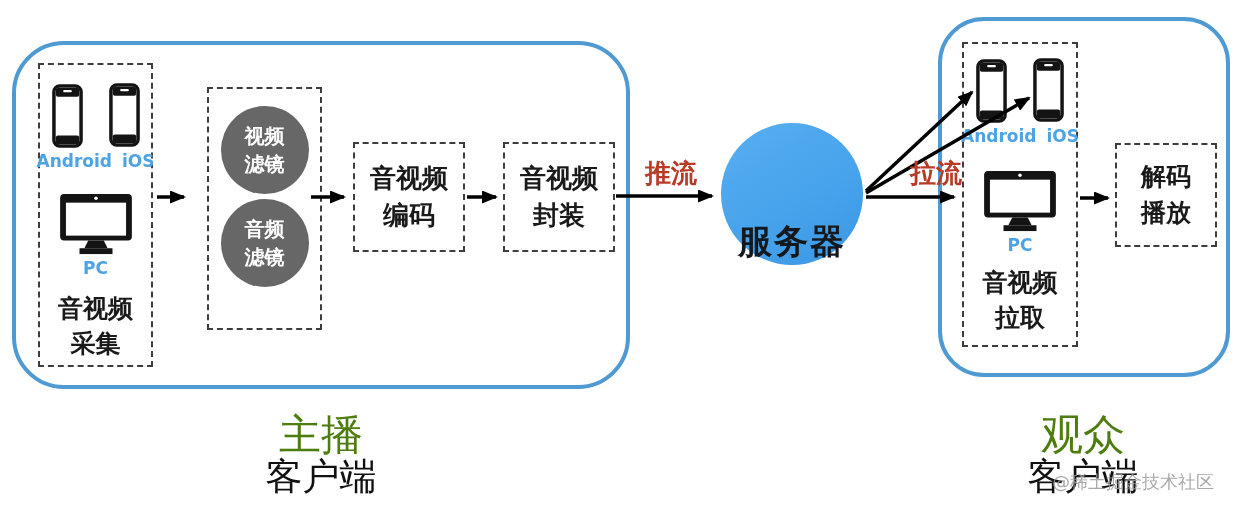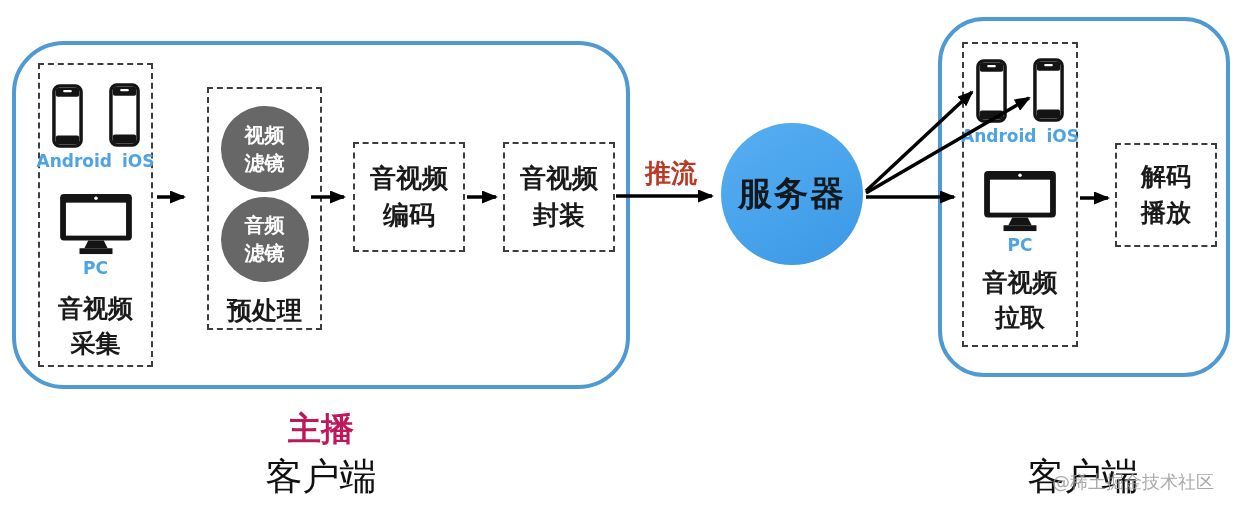--- a/index.html
+++ b/index.html
@@ -13,24 +13,24 @@
   .boxtext{display:flex;align-items:center;justify-content:center;text-align:center;
            font-size:26px;font-weight:700;line-height:37px;white-space:pre-line;color:#1a1a1a;width:100%;height:100%;}
   .devrow{display:flex;justify-content:center;align-items:flex-end;gap:26px;}
   .devlabels{display:flex;justify-content:center;gap:10px;font-size:17px;font-weight:700;color:#4da3e3;}
   .cap{font-size:25px;font-weight:700;line-height:35px;text-align:center;white-space:pre-line;color:#1a1a1a;}
   .filter-circle{width:88px;height:88px;border-radius:50%;background:#676767;color:#ffffff;
                  display:flex;align-items:center;justify-content:center;text-align:center;
                  font-size:20px;font-weight:700;line-height:28px;white-space:pre-line;}
   .server{position:absolute;left:721px;top:123px;width:142px;height:142px;border-radius:50%;
           background:linear-gradient(150deg,#58aef1 0%,#47a3ec 55%,#3d97e3 100%);
-          display:flex;align-items:center;justify-content:center;
+          display:flex;align-items:flex-end;justify-content:center;
           font-size:34px;font-weight:700;color:#12181c;letter-spacing:2px;}
   .flowlabel{position:absolute;width:100px;text-align:center;font-size:26px;font-weight:700;color:#b73b27;}
-  .role{position:absolute;transform:translateX(-50%);font-size:33px;font-weight:700;color:#be185d;white-space:nowrap;}
+  .role{position:absolute;transform:translateX(-50%);font-size:42px;font-weight:400;color:#4d7c0f;white-space:nowrap;}
   .client{position:absolute;transform:translateX(-50%);font-size:37px;font-weight:400;color:#101010;white-space:nowrap;}
   .watermark{position:absolute;left:1052px;top:470px;font-size:18px;color:#9b9b9b;opacity:.85;white-space:nowrap;}
   svg.overlay{position:absolute;left:0;top:0;pointer-events:none;}
   .phone{display:block;}
   .pcsvg{display:block;}
 </style>
 </head>
 <body>
 
 <div class="stage">
@@ -70,21 +70,20 @@
     </div>
     <div class="cap" style="margin-top:13px;">音视频
 采集</div>
   </div>
 
   <div class="dashed" style="left:207px;top:87px;width:115px;height:243px;">
     <div class="filter-circle" style="margin-top:17px;">视频
 滤镜</div>
     <div class="filter-circle" style="margin-top:5px;">音频
 滤镜</div>
-    <div class="cap" style="margin-top:11px;">预处理</div>
   </div>
 
   <div class="dashed" style="left:353px;top:142px;width:112px;height:110px;">
     <div class="boxtext">音视频
 编码</div>
   </div>
 
   <div class="dashed" style="left:503px;top:142px;width:112px;height:110px;">
     <div class="boxtext">音视频
 封装</div>
@@ -142,20 +141,22 @@
     <line x1="311" y1="197" x2="344" y2="197" stroke="#000" stroke-width="3.5" marker-end="url(#ah)"></line>
     <line x1="467" y1="197" x2="496" y2="197" stroke="#000" stroke-width="3.5" marker-end="url(#ah)"></line>
     <line x1="616" y1="196" x2="712" y2="196" stroke="#000" stroke-width="3.5" marker-end="url(#ah)"></line>
     <line x1="866" y1="197" x2="954" y2="197" stroke="#000" stroke-width="3.5" marker-end="url(#ah)"></line>
     <line x1="866" y1="191" x2="972" y2="92" stroke="#000" stroke-width="3.5" marker-end="url(#ah)"></line>
     <line x1="866" y1="193" x2="1029" y2="98" stroke="#000" stroke-width="3.5" marker-end="url(#ah)"></line>
     <line x1="1080" y1="198" x2="1108" y2="198" stroke="#000" stroke-width="3.5" marker-end="url(#ah)"></line>
   </svg>
 
   <div class="flowlabel" style="left:621px;top:156px;text-align:center;">推流</div>
+  <div class="flowlabel" style="left:886px;top:156px;">拉流</div>
 
   <div class="role" style="left:321px;top:407px;">主播</div>
   <div class="client" style="left:321px;top:452px;">客户端</div>
+  <div class="role" style="left:1083px;top:407px;">观众</div>
   <div class="client" style="left:1083px;top:452px;">客户端</div>
 
   <div class="watermark">@稀土掘金技术社区</div>
 
 </div>
 
 </body></html>

